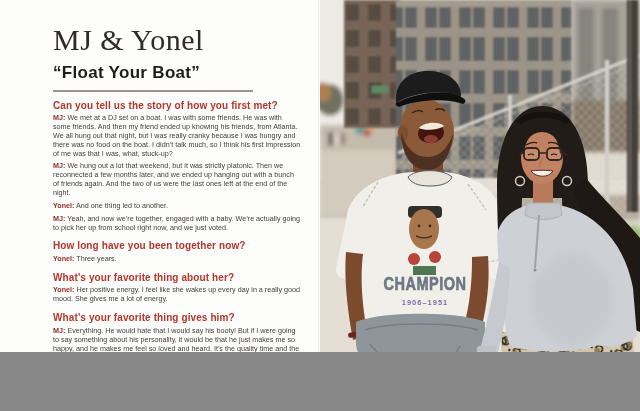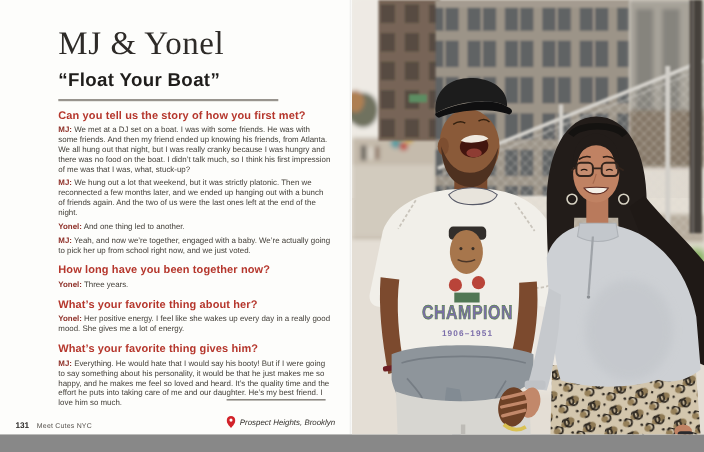--- a/index.html
+++ b/index.html
@@ -1,17 +1,17 @@
 <!DOCTYPE html>
 <html style="--question-red: #b5362c; --speaker-red: #8e2f27; --title-ink: #2e2b28; --body-ink: #44403a;"><head>
 <meta charset="utf-8">
 <style>
   html,body{margin:0;padding:0;background:#888;}
   .spread{
-    position:relative;width:640px;height:395px;overflow:hidden;
+    position:relative;width:640px;height:352px;overflow:hidden;
     background:#fdfdfb;font-family:"Liberation Serif",serif;
   }
   .page-left{position:absolute;left:0;top:0;width:320px;height:411px;background:#fdfdfb;}
   .content{position:absolute;left:53px;top:24px;width:248px;}
   .title{
     font-family:"Liberation Serif",serif;font-size:30px;font-weight:normal;
     color:var(--title-ink,#2e2b28);margin:0 0 7px 0;letter-spacing:.5px;line-height:1.05;
   }
   .subtitle{
     font-family:"Liberation Sans",sans-serif;font-weight:bold;font-size:17px;

